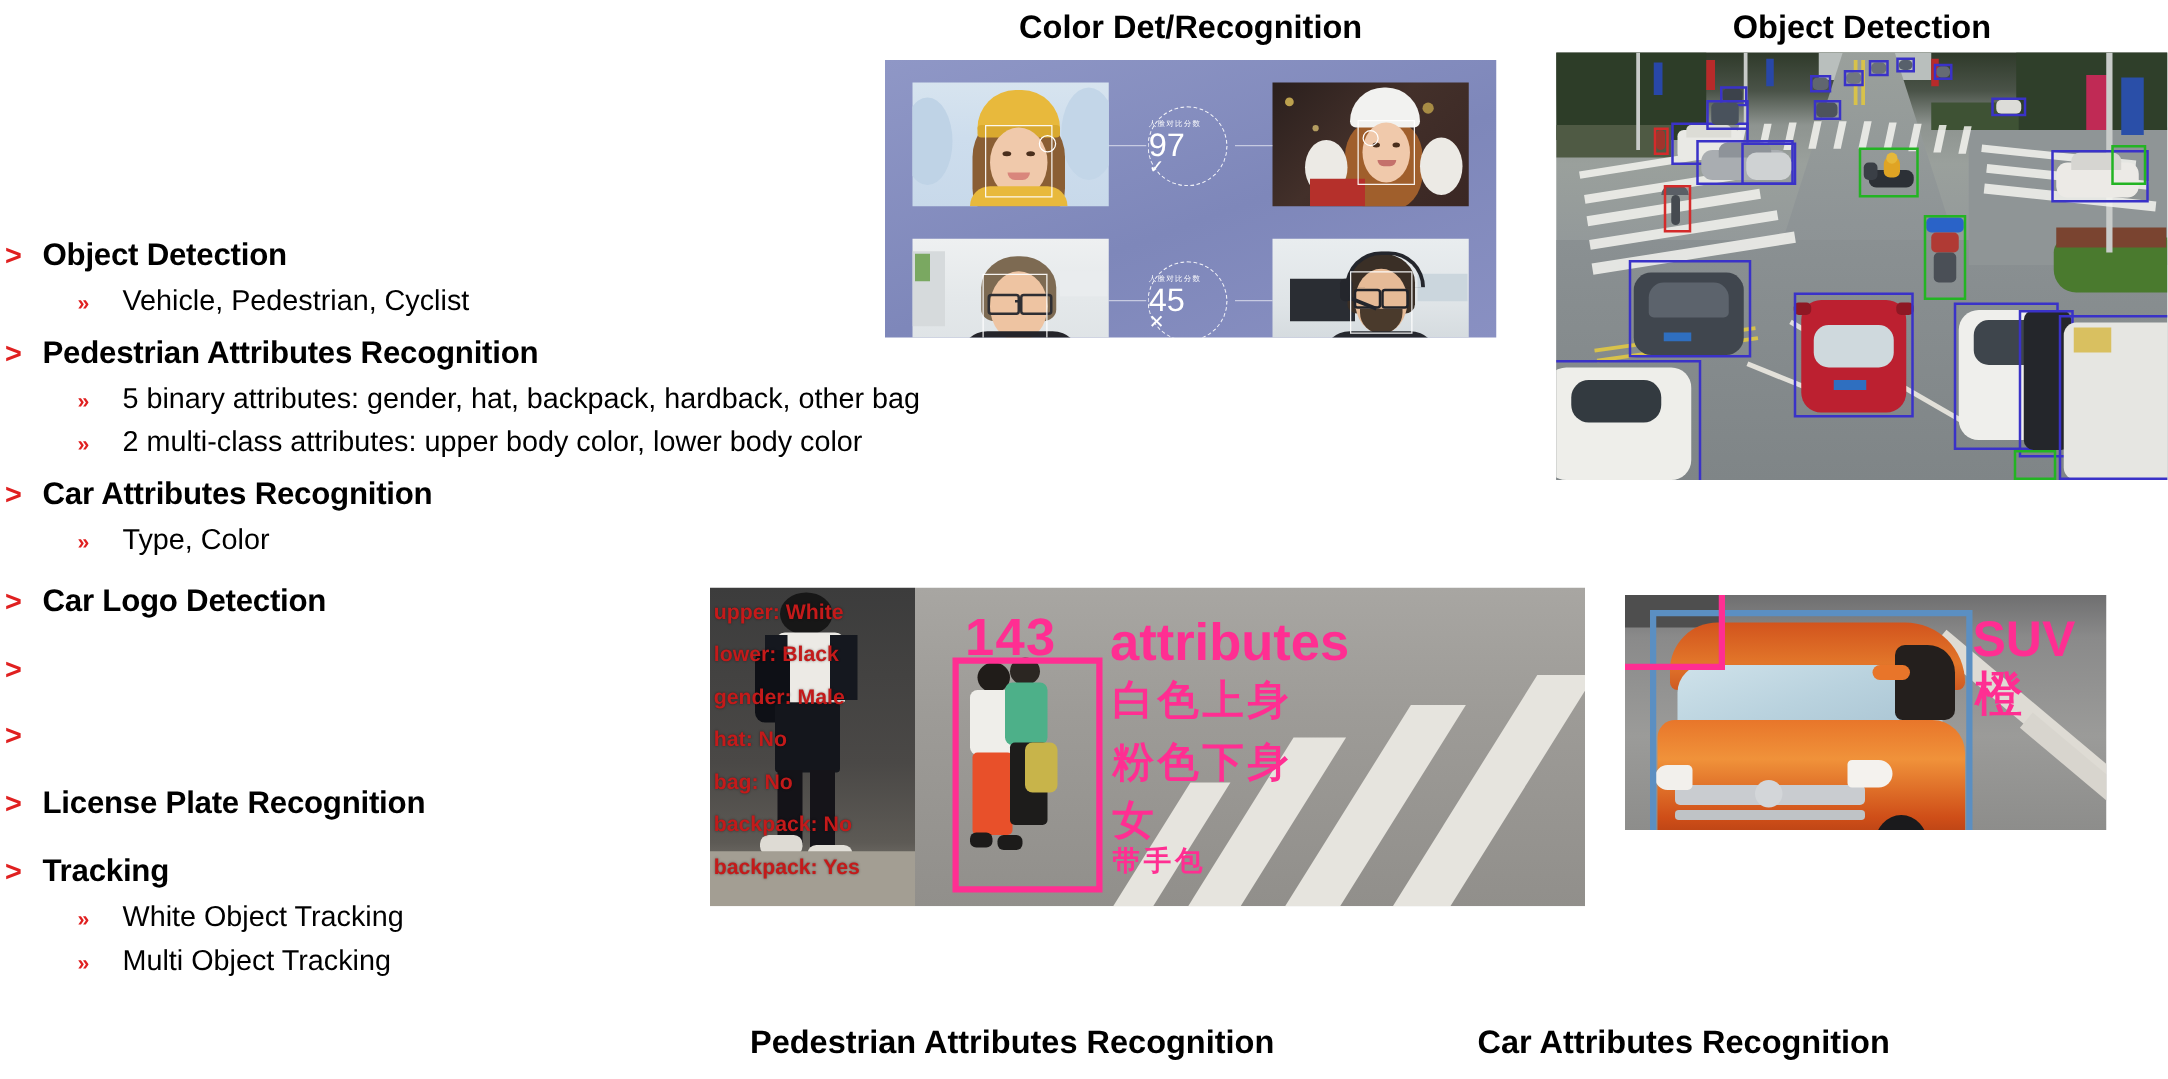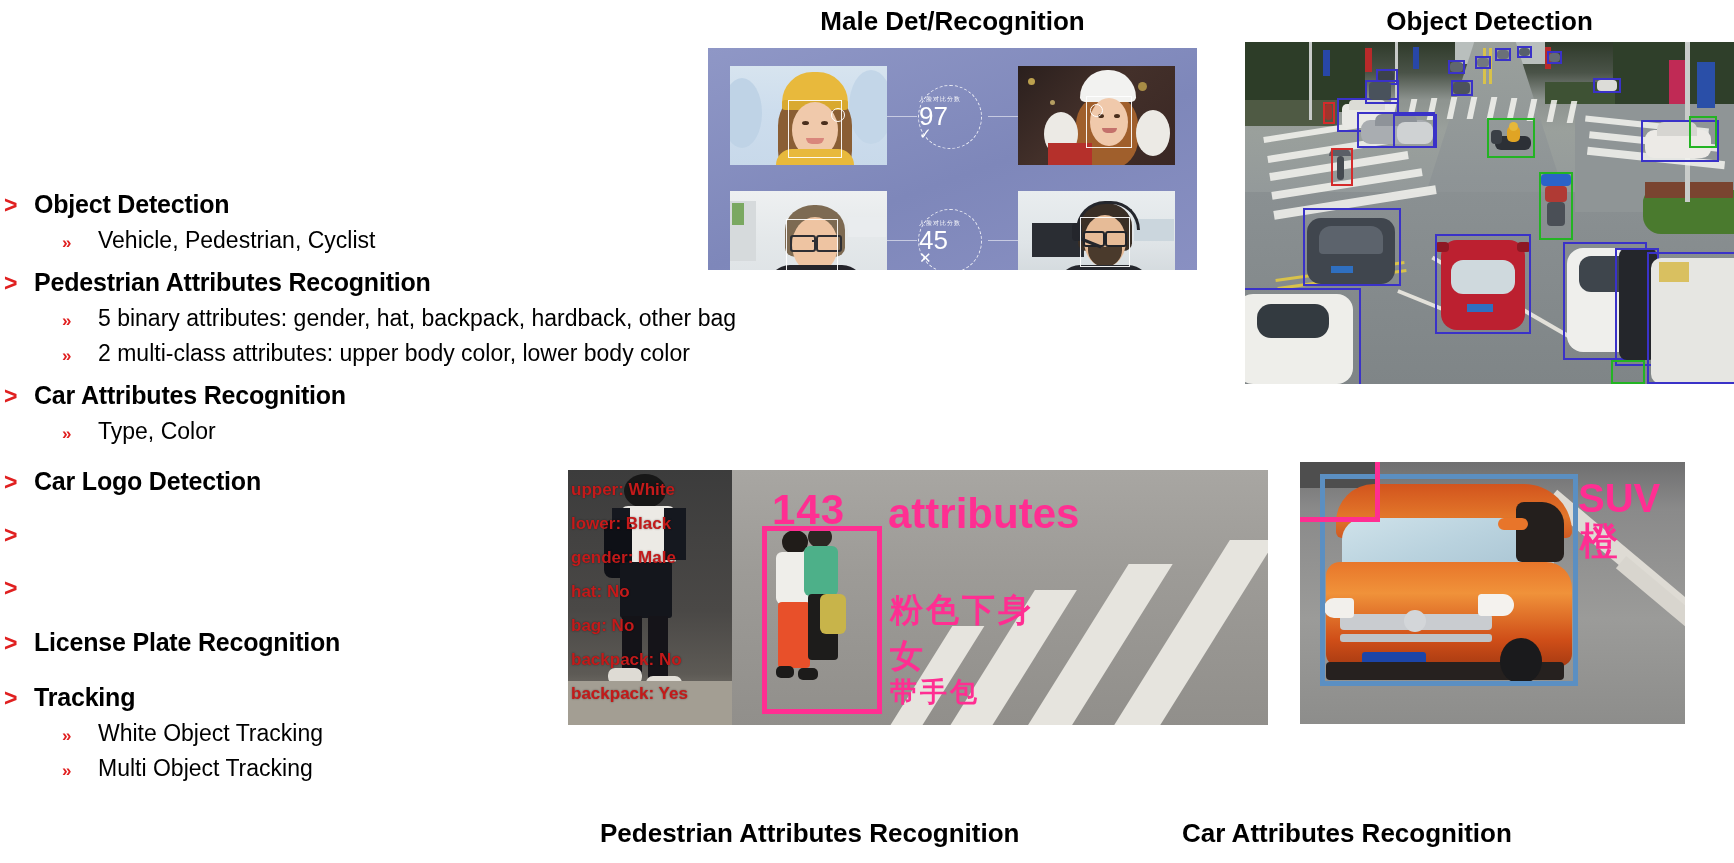--- a/index.html
+++ b/index.html
@@ -208,23 +208,23 @@
   .zebra {
     position: absolute;
     background: #e6e4de;
     transform: skewX(-32deg);
   }
 
   
   #car-panel {
     position: absolute;
     left: 1300px;
-    top: 462px;
+    top: 476px;
     width: 385px;
-    height: 262px;
+    height: 188px;
     overflow: hidden;
     background: linear-gradient(to bottom, #6f6f70 0%, #8a8a8a 18%, #9b9b99 60%, #8d8d8b 100%);
   }
   .blue-box {
     position: absolute;
     box-sizing: border-box;
     border: 5px solid #5b8fc2;
   }
 
   .caption {
@@ -303,21 +303,21 @@
       <span class="marker">»</span>
       <span class="txt">White Object Tracking</span>
     </div>
     <div class="bullet-l2">
       <span class="marker">»</span>
       <span class="txt">Multi Object Tracking</span>
     </div>
   </div>
 </div>
 
-<div class="panel-title" style="left:708px; top:6px; width:489px;">Male Det/Recognition</div>
+<div class="panel-title" style="left:708px; top:6px; width:489px;">Color Det/Recognition</div>
 
 <div class="panel-title" style="left:1245px; top:6px; width:489px;">Object Detection</div>
 
 <div id="face-panel">
 
   <div class="face-cell" style="left:22px; top:18px; width:157px; height:99px;
         background:linear-gradient(to bottom, #d7e4ef 0%, #cddded 45%, #c8d9ea 100%);">
     <div class="blob" style="left:-8px; top:12px; width:40px; height:70px; background:#bfd3e6;"></div>
     <div class="blob" style="right:-6px; top:4px; width:44px; height:74px; background:#c3d6e8;"></div>
 
@@ -609,23 +609,24 @@
     <div style="position:absolute; left:66px; top:198px; width:20px; height:12px; background:#1c1b1a; border-radius:5px;"></div>
     <div class="blob" style="left:76px; top:56px; width:24px; height:22px; background:#2b2622;"></div>
     <div style="position:absolute; left:72px; top:76px; width:34px; height:50px; background:#4db089; border-radius:6px;"></div>
     <div style="position:absolute; left:76px; top:124px; width:30px; height:66px; background:#1d1c1b; border-radius:4px;"></div>
     <div style="position:absolute; left:88px; top:124px; width:26px; height:40px; background:#c8b44a; border-radius:6px;"></div>
 
     <div class="pink-box" style="left:30px; top:56px; width:120px; height:188px;"></div>
 
     <span class="pink-text" style="left:40px; top:16px; font-size:42px; letter-spacing:1px;">143</span>
     <span class="pink-text" style="left:156px; top:20px; font-size:42px;">attributes</span>
+    <span class="pink-text" style="left:158px; top:68px; font-size:33px; letter-spacing:3px;">白色上身</span>
     <span class="pink-text" style="left:158px; top:118px; font-size:33px; letter-spacing:3px;">粉色下身</span>
     <span class="pink-text" style="left:158px; top:164px; font-size:33px;">女</span>
-    <span class="pink-text" style="left:158px; top:204px; font-size:27px; letter-spacing:3px;">带手包</span>
+    <span class="pink-text" style="left:158px; top:204px; font-size:22px; letter-spacing:3px;">带手包</span>
   </div>
 </div>
 
 <div id="car-panel">
 
   <div style="position:absolute; left:228px; top:90px; width:200px; height:18px; background:#dedbd4; transform:rotate(40deg);"></div>
   <div style="position:absolute; left:300px; top:150px; width:180px; height:16px; background:#d8d5ce; transform:rotate(40deg);"></div>
   <div style="position:absolute; left:0; top:0; width:80px; height:26px; background:#4e4e4e;"></div>
 
   <div style="position:absolute; left:36px; top:22px; width:236px; height:54px;

